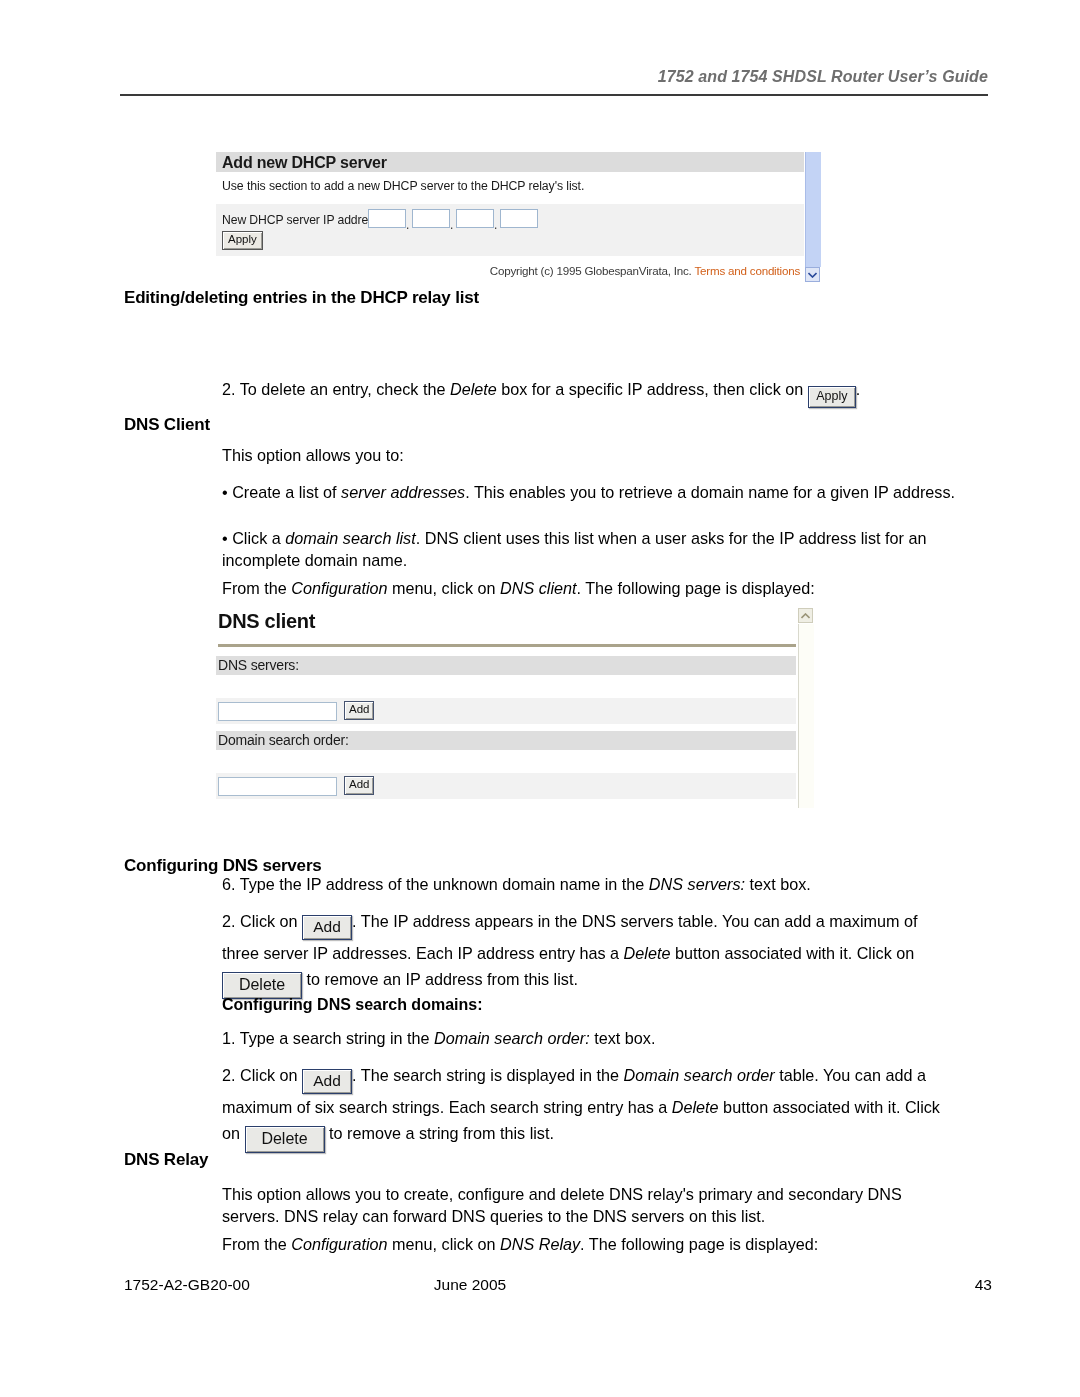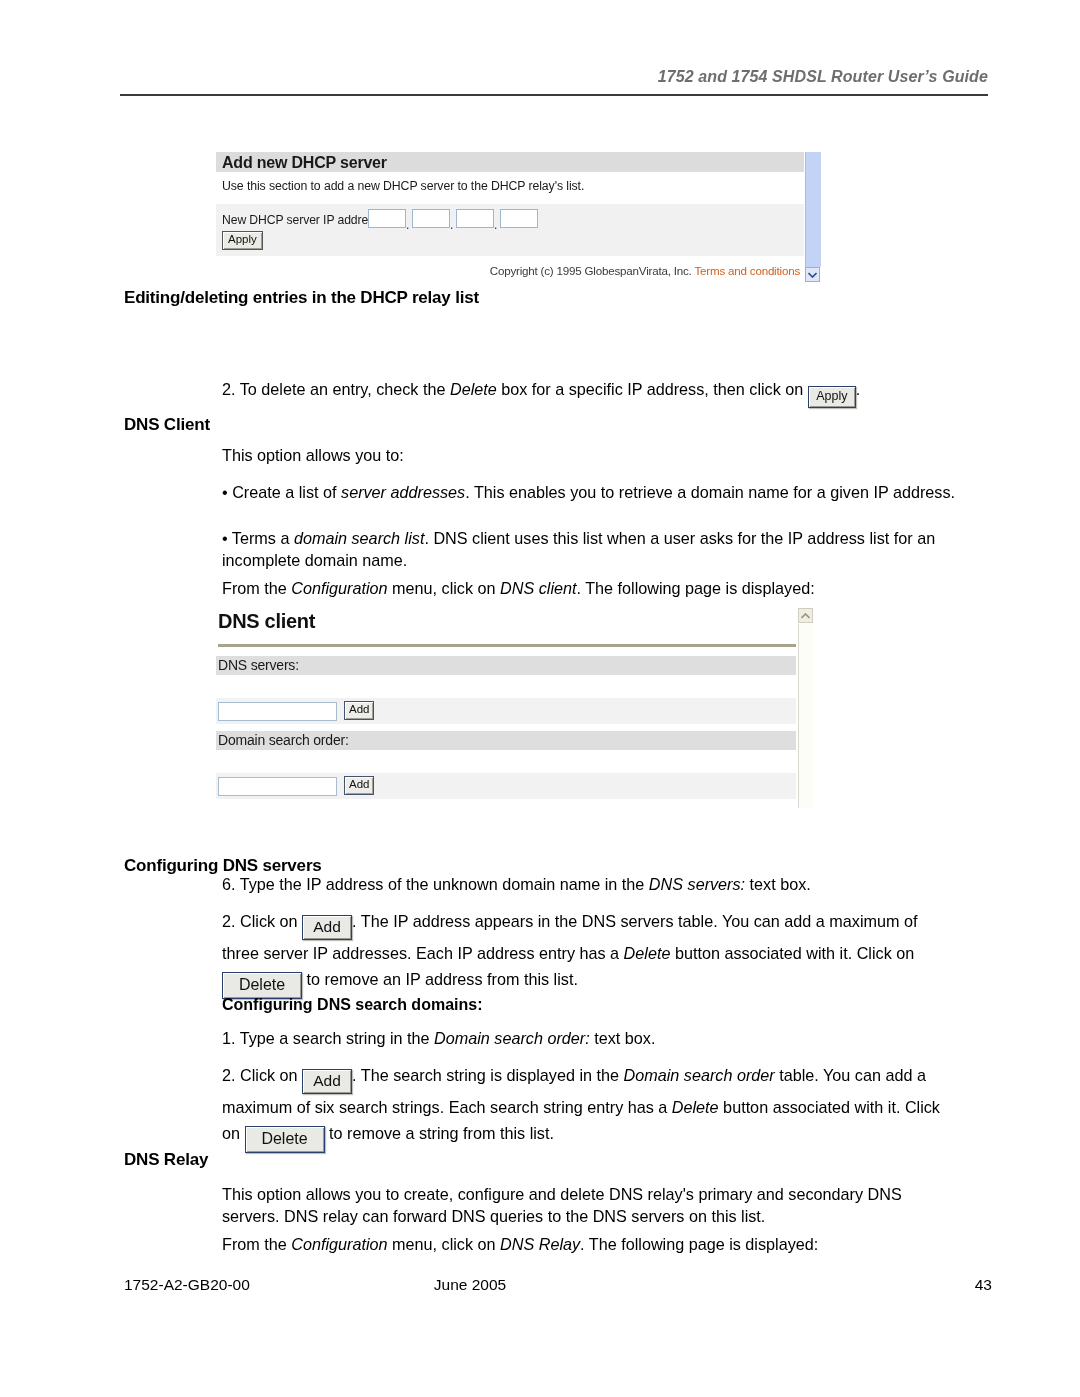--- a/index.html
+++ b/index.html
@@ -372,21 +372,21 @@
 
   <div class="h2" style="top:415px;">DNS Client</div>
 
   <div class="para" style="top:444px;">This option allows you to:</div>
 
   <div class="para" style="top:481px;">
     <span>• Create a list of </span><em>server addresses</em><span>. This enables you to retrieve a domain name for a given IP address.</span>
   </div>
 
   <div class="para" style="top:527px;">
-    <span>• Terms a </span><em>domain search list</em><span>. DNS client uses this list when a user asks for the IP address list for an incomplete domain name.</span>
+    <span>• Click a </span><em>domain search list</em><span>. DNS client uses this list when a user asks for the IP address list for an incomplete domain name.</span>
   </div>
 
   <div class="para" style="top:577px;">
     <span>From the </span><em>Configuration</em><span> menu, click on </span><em>DNS client</em><span>. The following page is displayed:</span>
   </div>
 
   <div class="figure" id="fig-dnsclient">
     <div class="dns-panel">
       <div class="dns-title">DNS client</div>
       <div class="dns-rule"></div>

